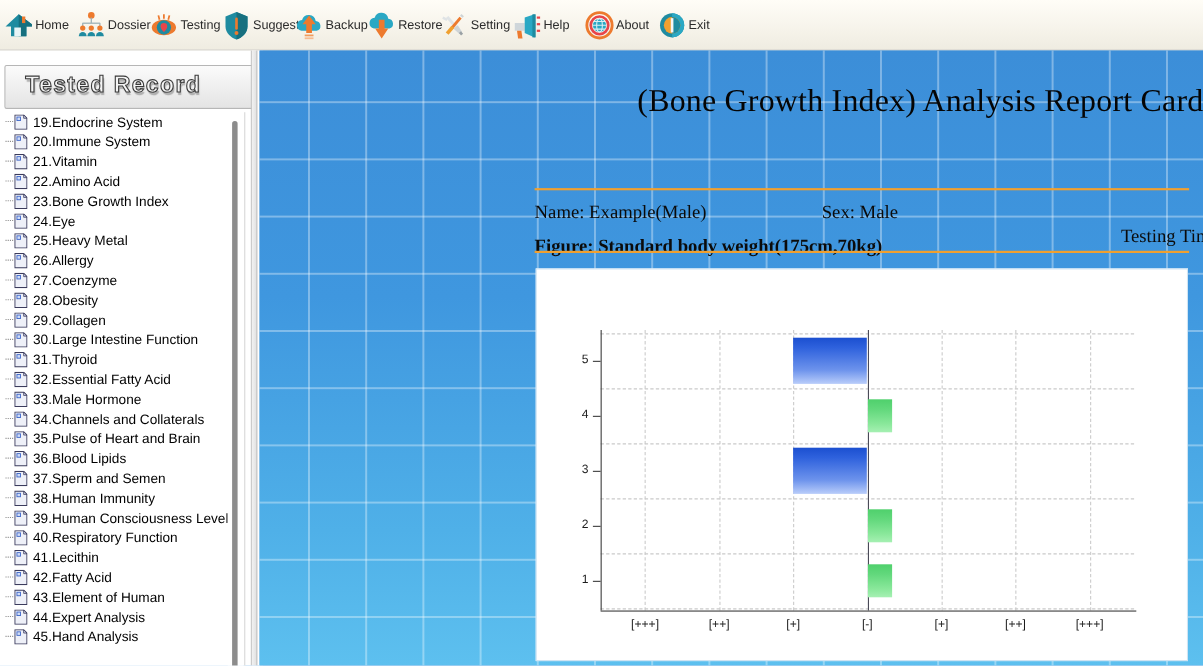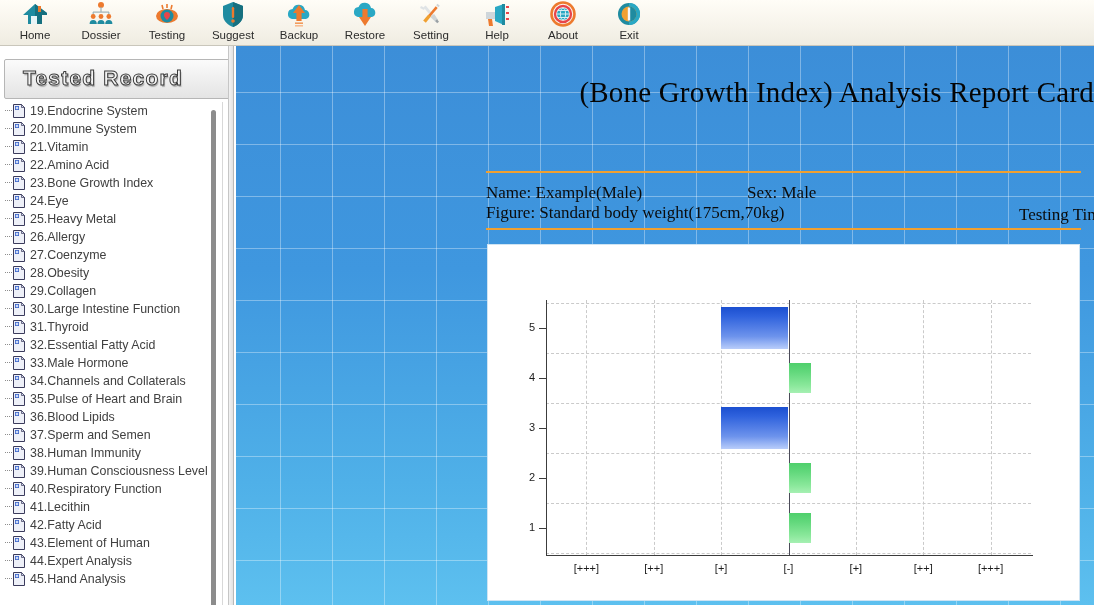--- a/index.html
+++ b/index.html
@@ -20,21 +20,21 @@
     position: absolute; left: 0; top: 0;
     width: 1094px; height: 46px;
     background: linear-gradient(#fffdf7, #f6f3ea 60%, #efece1);
     border-bottom: 1px solid #c9c6bb;
     display: flex; align-items: flex-start;
     padding-left: 2px;
     box-sizing: border-box;
   }
   .tb-item {
     width: 66px; height: 45px;
-    display: flex; flex-direction: column;
+    display: flex; flex-direction: row;
     align-items: center; justify-content: flex-start;
     cursor: pointer;
     padding-top: 1px;
     box-sizing: border-box;
   }
   .tb-icon {
     width: 30px; height: 27px;
     position: relative;
     display: block;
   }
@@ -96,21 +96,21 @@
   }
   .doc-icon {
     flex: 0 0 auto;
     width: 12px; height: 14px;
     position: relative;
     margin-right: 5px;
   }
   .doc-icon svg { display: block; }
   .tree-label {
     font-family: "Liberation Sans", sans-serif;
-    font-size: 12.4px; color: #404040;
+    font-size: 12.4px; color: #000000;
     line-height: 18px;
   }
   
   #sb-vscroll {
     position: absolute; left: 207px; top: 56px;
     width: 14px; height: 530px;
     background: #ffffff;
   }
   #sb-vthumb {
     position: absolute; left: 4px; top: 8px;
@@ -154,21 +154,21 @@
   #rule-top { top: 125px; }
   #rule-bot { top: 182px; }
   .meta {
     position: absolute;
     font-family: "Liberation Serif", serif;
     font-size: 17px; color: #0b0b0b;
     white-space: nowrap;
   }
   #meta-name   { left: 250px; top: 137px; }
   #meta-sex    { left: 511px; top: 137px; }
-  #meta-figure { left: 250px; top: 157px; }
+  #meta-figure { left: 250px; top: 168px; font-weight: bold; }
   #meta-time   { left: 783px; top: 159px; }
 
   
   #chart-panel {
     position: absolute; left: 251px; top: 198px;
     width: 593px; height: 357px;
     background: #ffffff;
     border: 1px solid #cfe4f3;
     box-sizing: border-box;
   }

